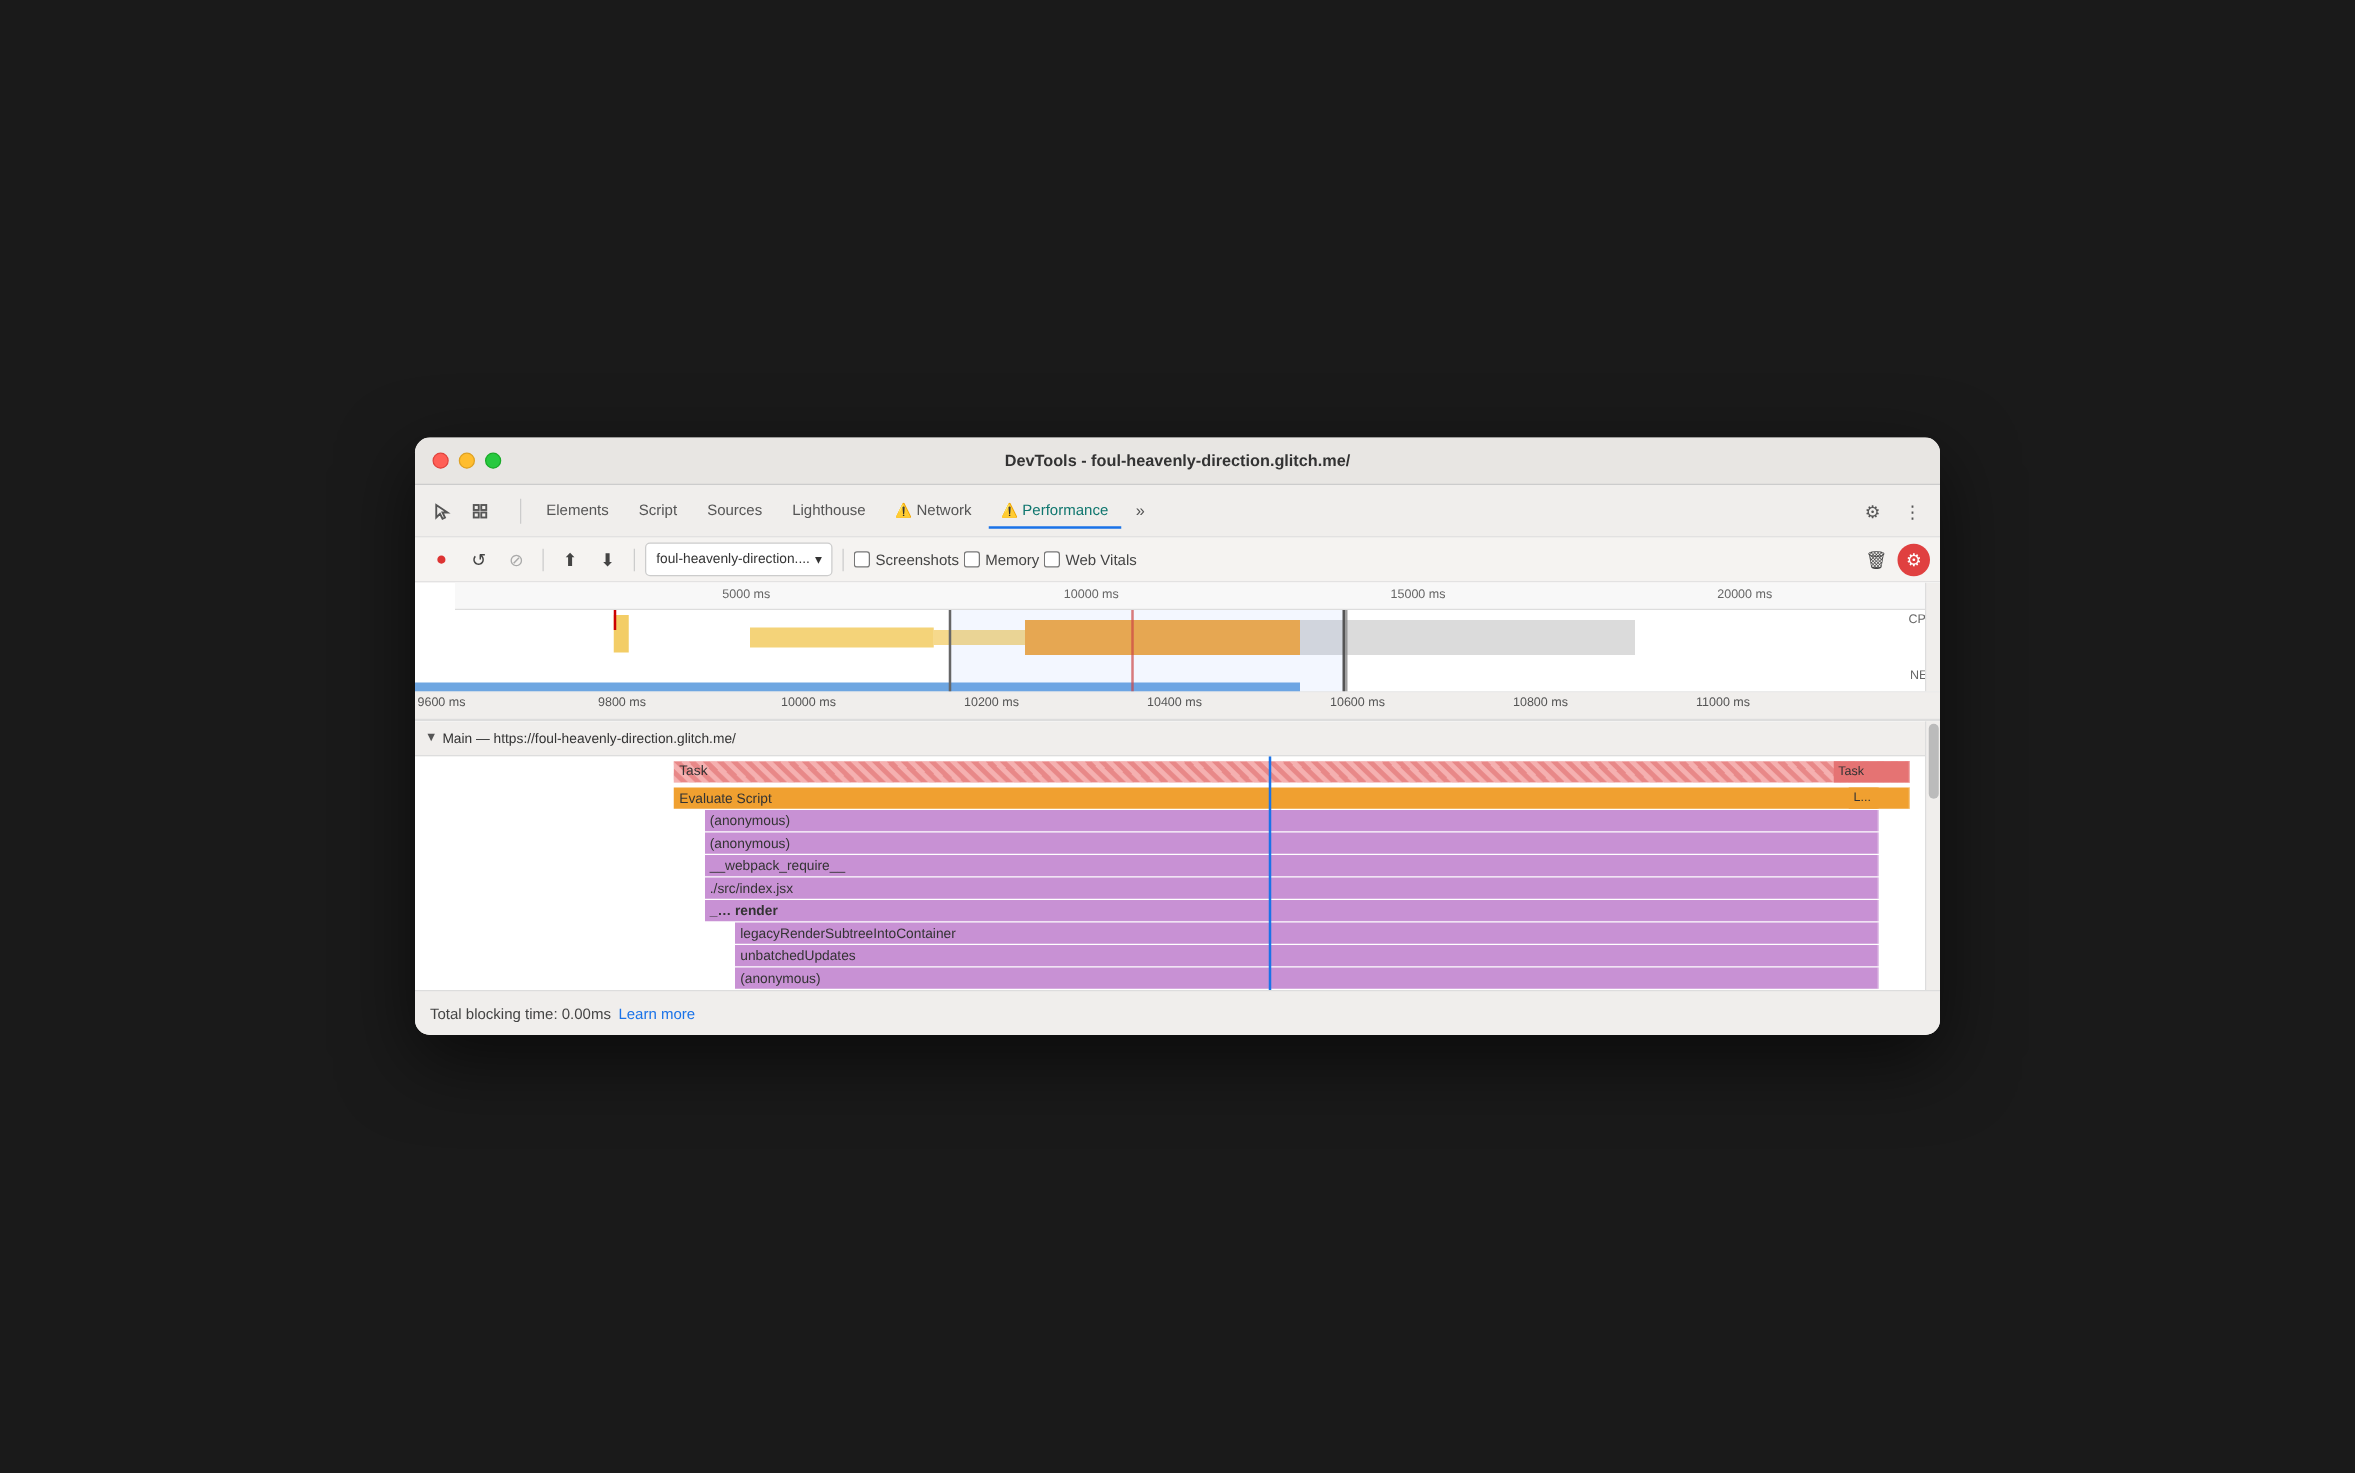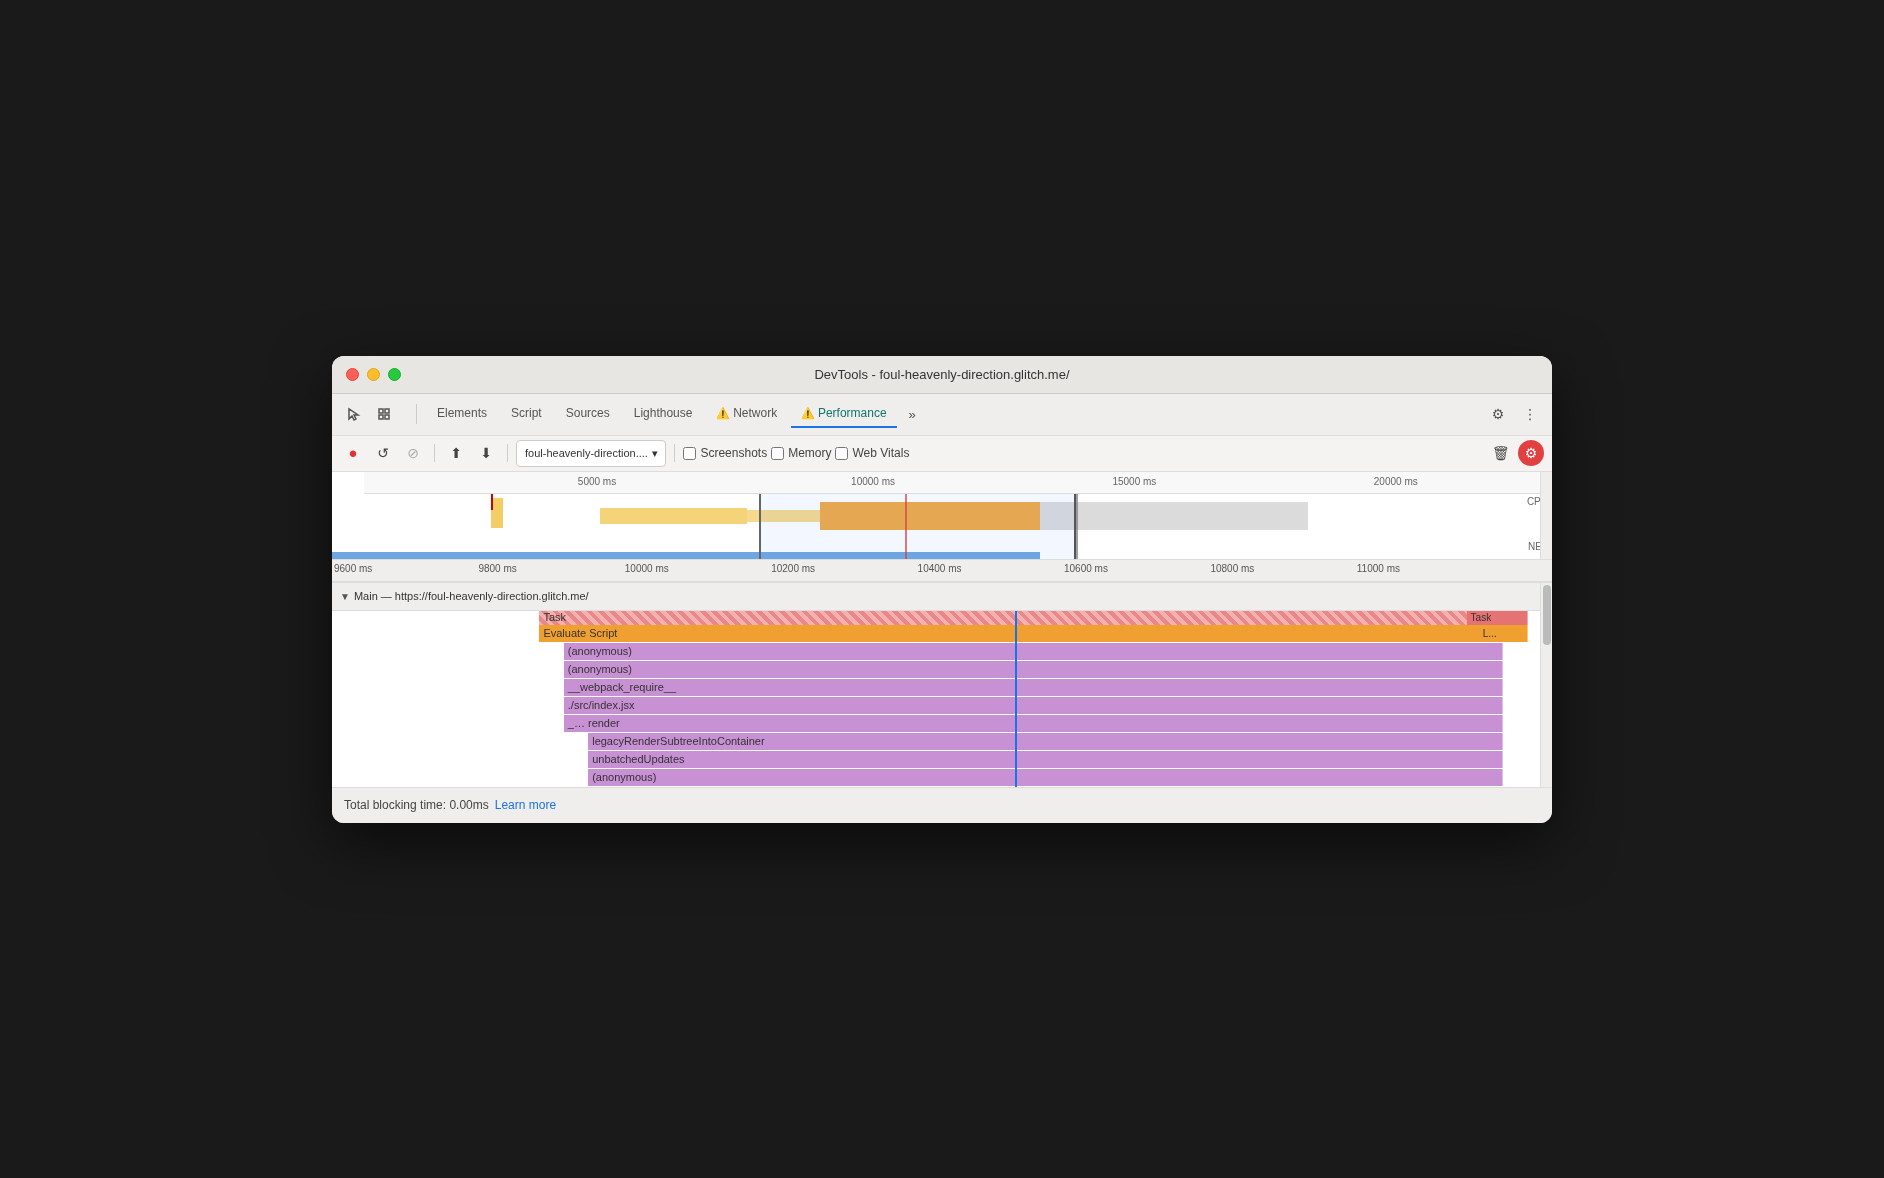--- a/index.html
+++ b/index.html
@@ -40,21 +40,21 @@
     }
     .tl-red { background: #ff5f56; border: 1px solid #e0443e; }
     .tl-yellow { background: #ffbd2e; border: 1px solid #dea123; }
     .tl-green { background: #27c93f; border: 1px solid #1aab29; }
     .titlebar-title {
       position: absolute;
       left: 50%;
       transform: translateX(-50%);
       font-size: 13px;
       color: #333;
-      font-weight: 400;
+      font-weight: 700;
     }
     
     .navbar {
       background: #f0eeec;
       border-bottom: 1px solid #ddd;
       display: flex;
       align-items: center;
       height: 42px;
       padding: 0 8px;
       gap: 4px;
@@ -518,21 +518,21 @@
     <div class="main-header">
       <span class="triangle">▼</span>
       <span>Main — https://foul-heavenly-direction.glitch.me/</span>
 
     </div>
 
     <div class="flame-chart" style="position:relative; overflow:hidden;">
 
       <div class="timeline-cursor" style="left:56%; height:100%;"></div>
 
-      <div class="flame-row" style="position:relative; height:14px;">
+      <div class="flame-row" style="position:relative; height:25px;">
         <div class="flame-bar task-bar" style="left:17%; width:81%; font-size:11px; font-weight:500;">
           Task
         </div>
         <div class="flame-bar task-bar" style="right:2%; width:5%; font-size:10px; background:#e57373;">
           Task
         </div>
       </div>
 
       <div class="flame-row" style="position:relative; height:18px;">
         <div class="flame-bar evaluate-bar" style="left:17%; width:79%; font-size:11px; font-weight:500;">
@@ -560,21 +560,21 @@
           __webpack_require__
         </div>
       </div>
 
       <div class="flame-row" style="position:relative; height:18px;">
         <div class="flame-bar call-bar" style="left:19%; width:77%; font-size:11px;">
           ./src/index.jsx
         </div>
       </div>
 
-      <div class="flame-row" style="position:relative; height:18px;">
+      <div class="flame-row" style="position:relative; height:18px;font-weight:bold;">
         <div class="flame-bar call-bar" style="left:19%; width:77%; font-size:11px;">
           _…  render
         </div>
       </div>
 
       <div class="flame-row" style="position:relative; height:18px;text-align:right;">
         <div class="flame-bar call-bar" style="left:21%; width:75%; font-size:11px;">
           legacyRenderSubtreeIntoContainer
         </div>
       </div>

